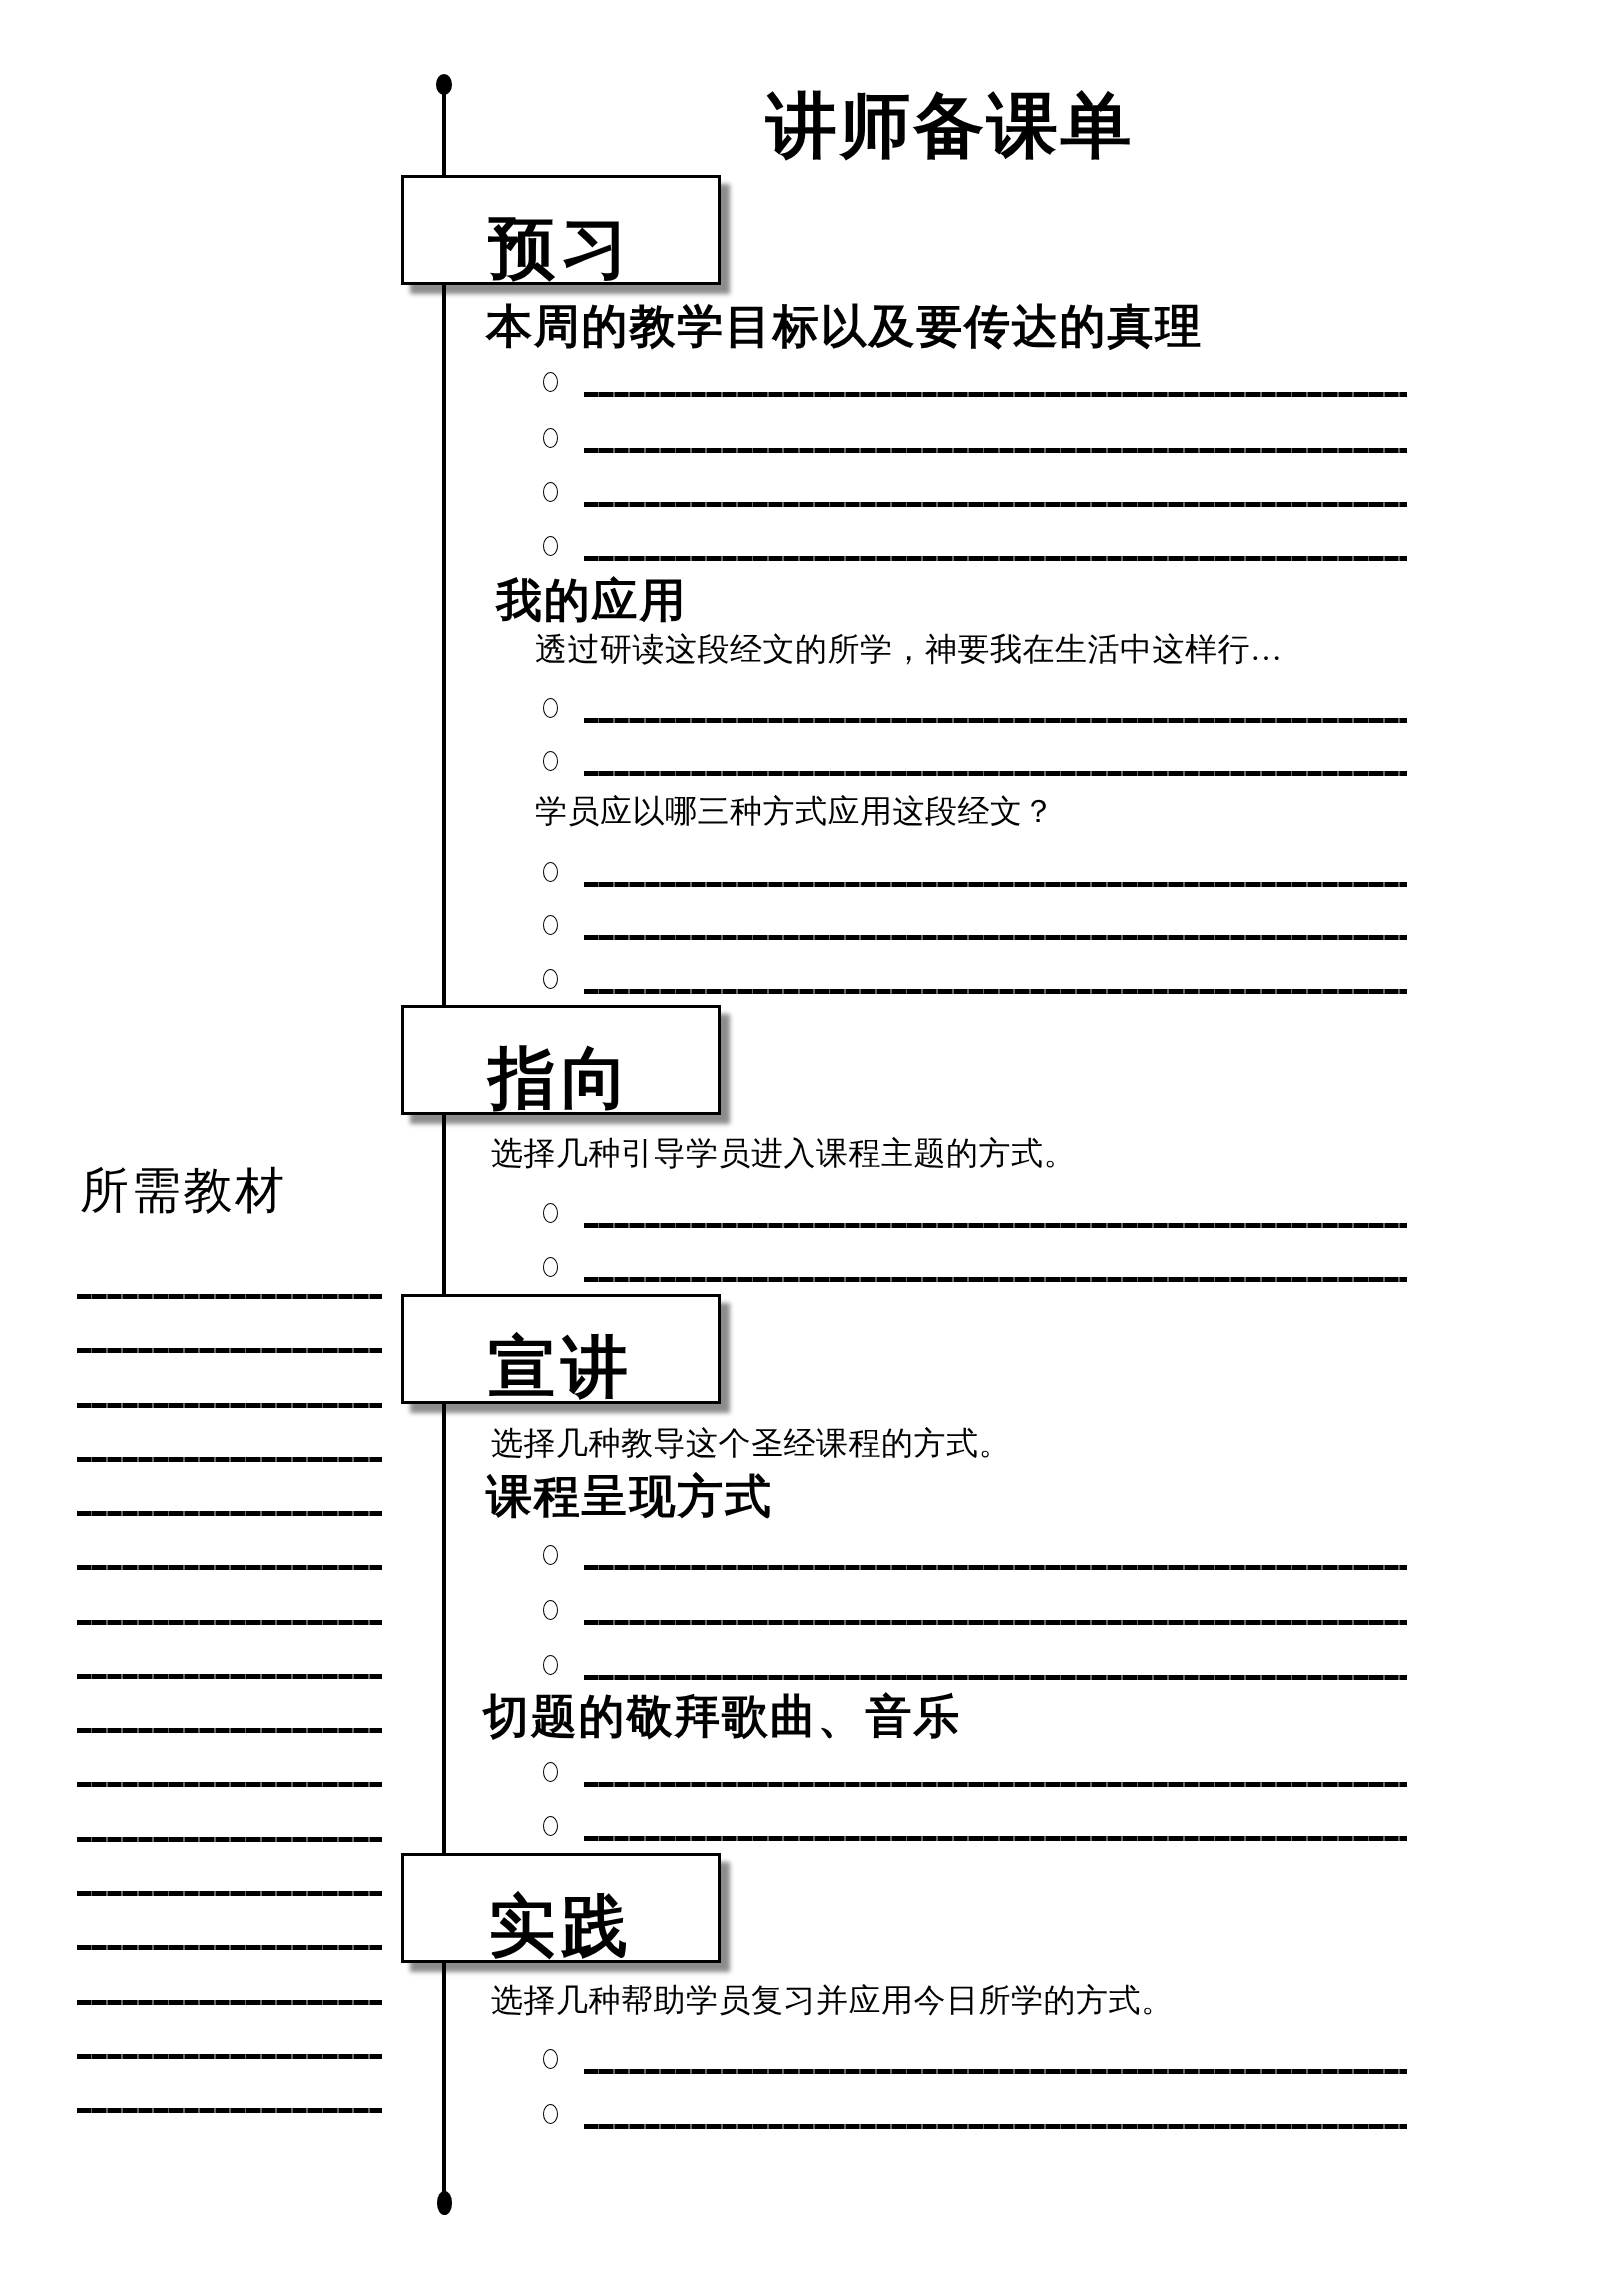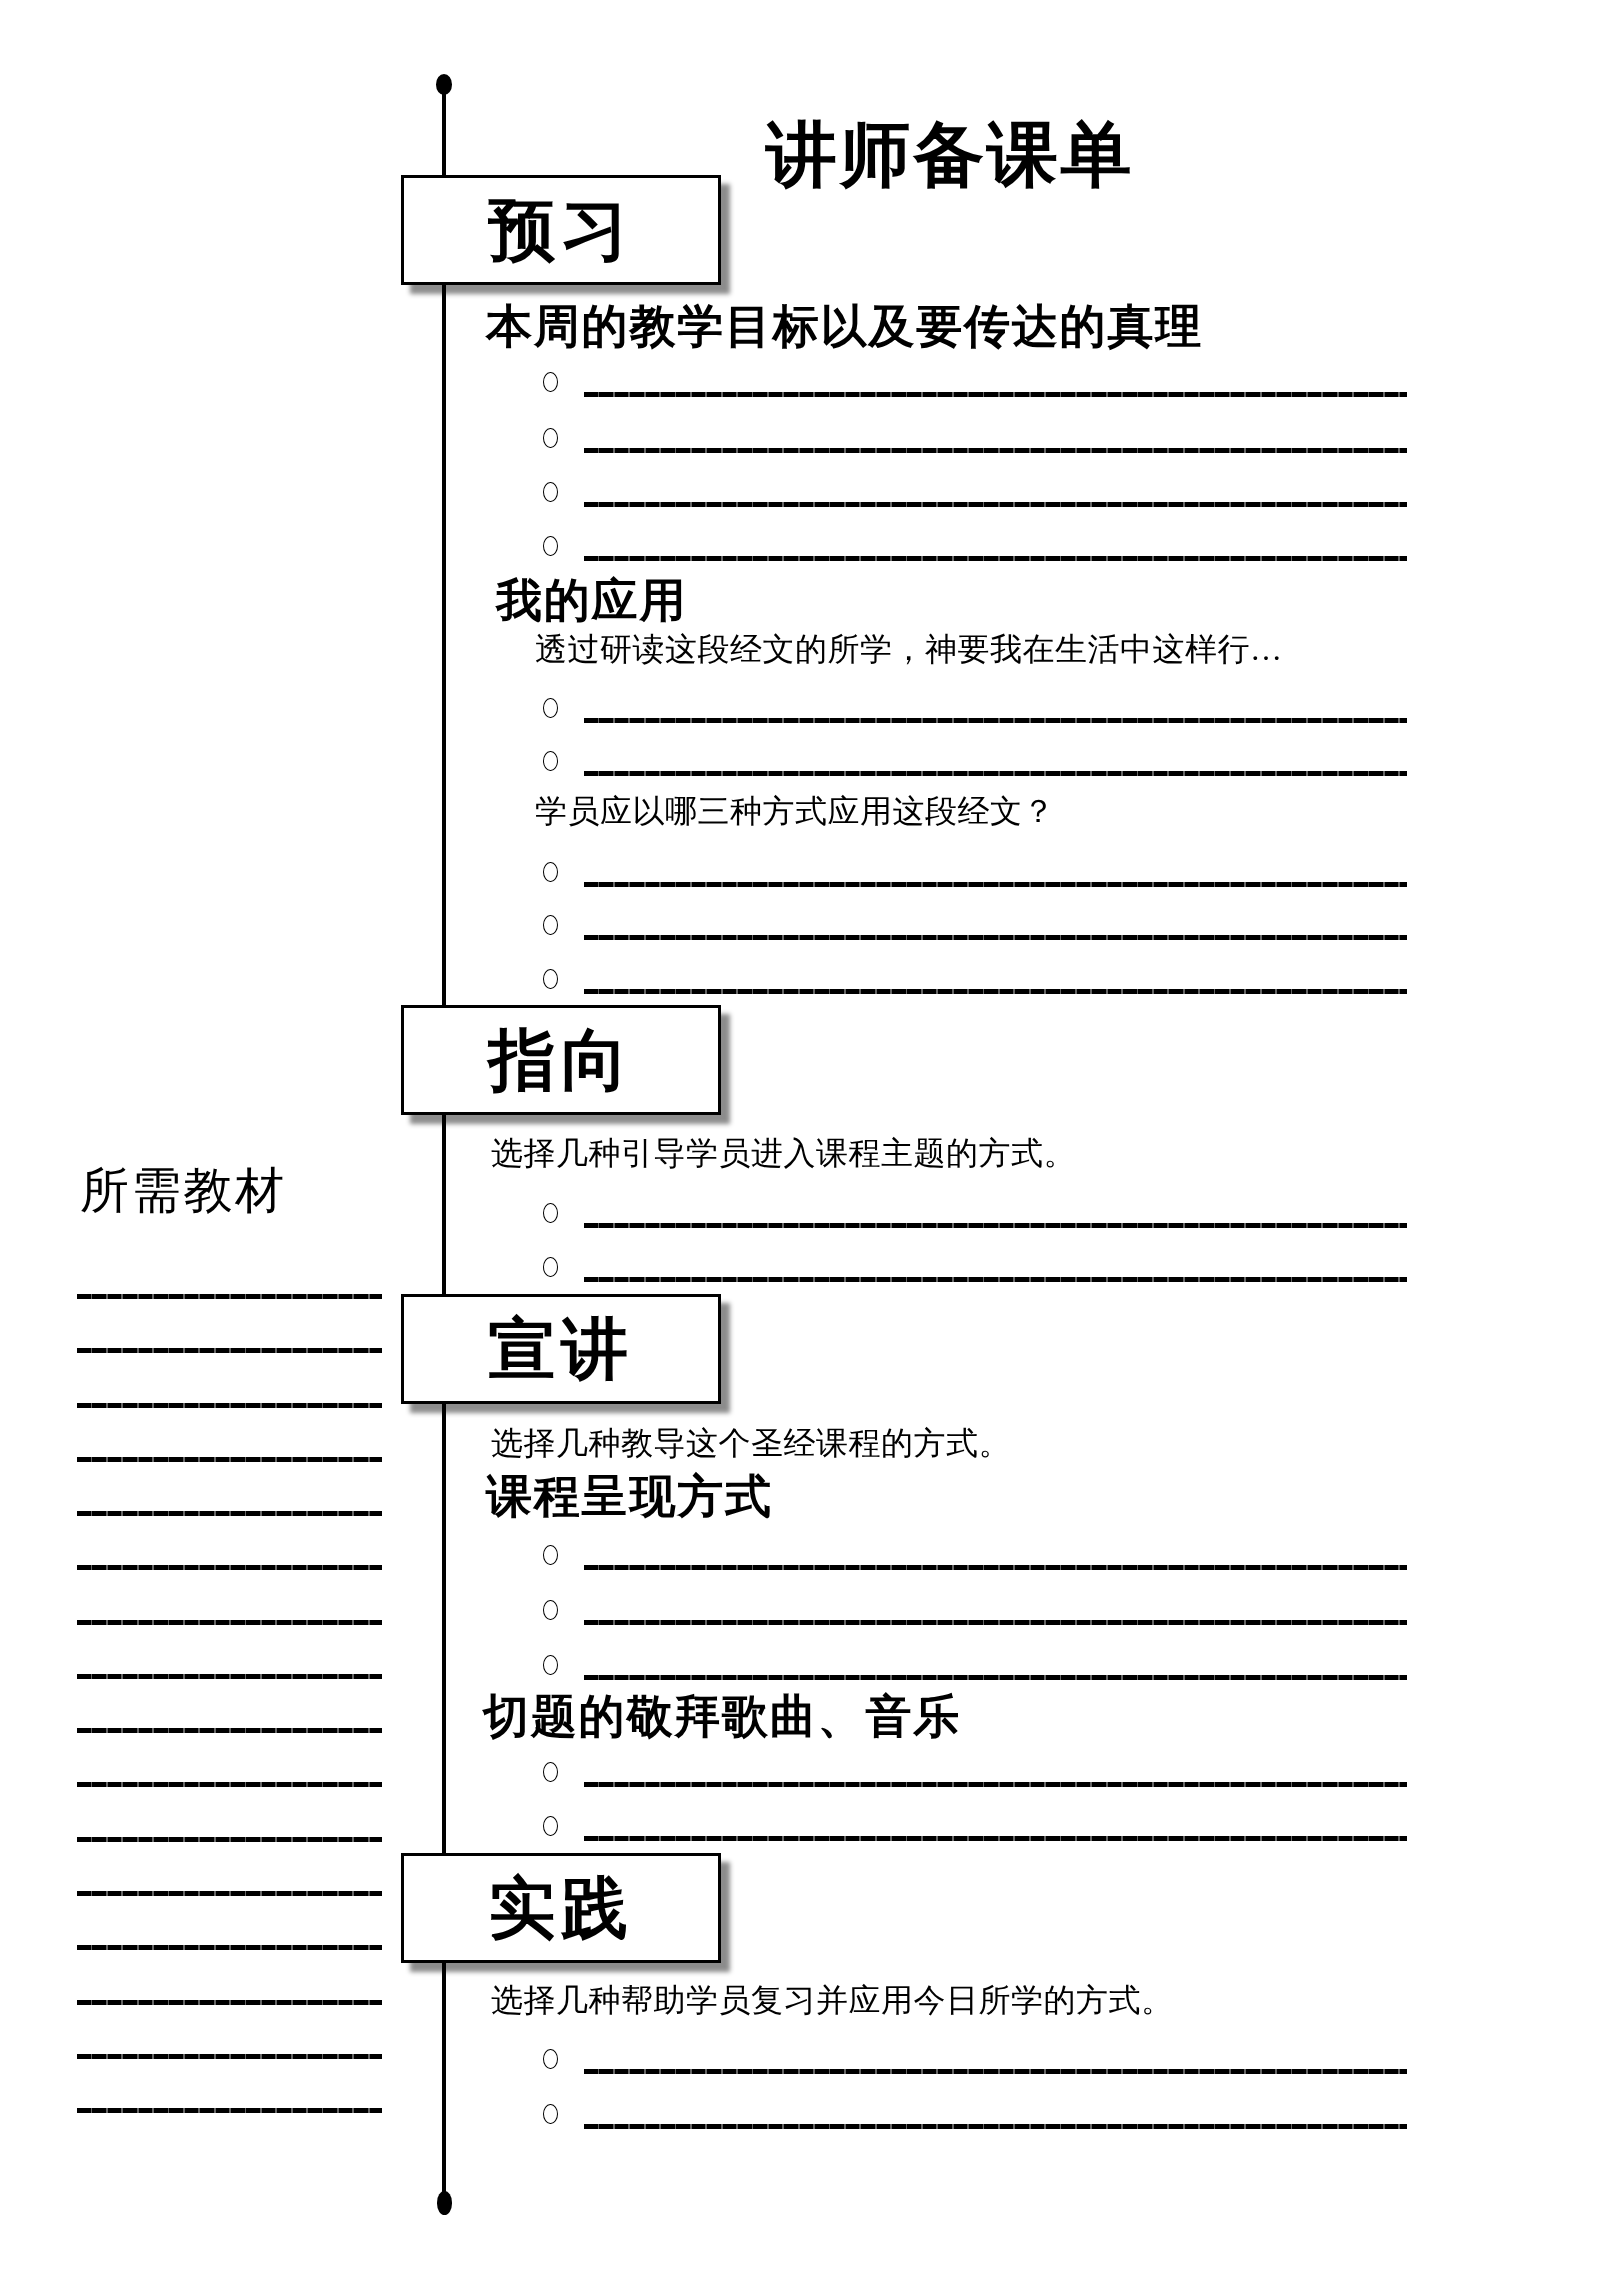--- a/index.html
+++ b/index.html
@@ -33,33 +33,32 @@
   
   .page-title {
     position: absolute;
     left: 724px; top: 89px; width: 452px;
     text-align: center;
     font-size: 71px;
     font-weight: 700;
     letter-spacing: 2.7px;
     line-height: 1.05;
     white-space: nowrap;
-    margin-top: 29px;
   }
 
   
   .secbox {
     position: absolute;
     left: 401px;
     width: 320px; height: 110px;
     background: #fff;
     border: 3.6px solid #000;
     box-shadow: 9px 9px 4.5px rgba(0,0,0,0.45);
     display: flex;
-    align-items: center;
+    align-items: flex-end;
     justify-content: center;
     z-index: 5;
   }
   .secbox .seclabel {
     font-size: 67px;
     font-weight: 700;
     letter-spacing: 5.4px;
     line-height: 1;
     white-space: nowrap;
   }

